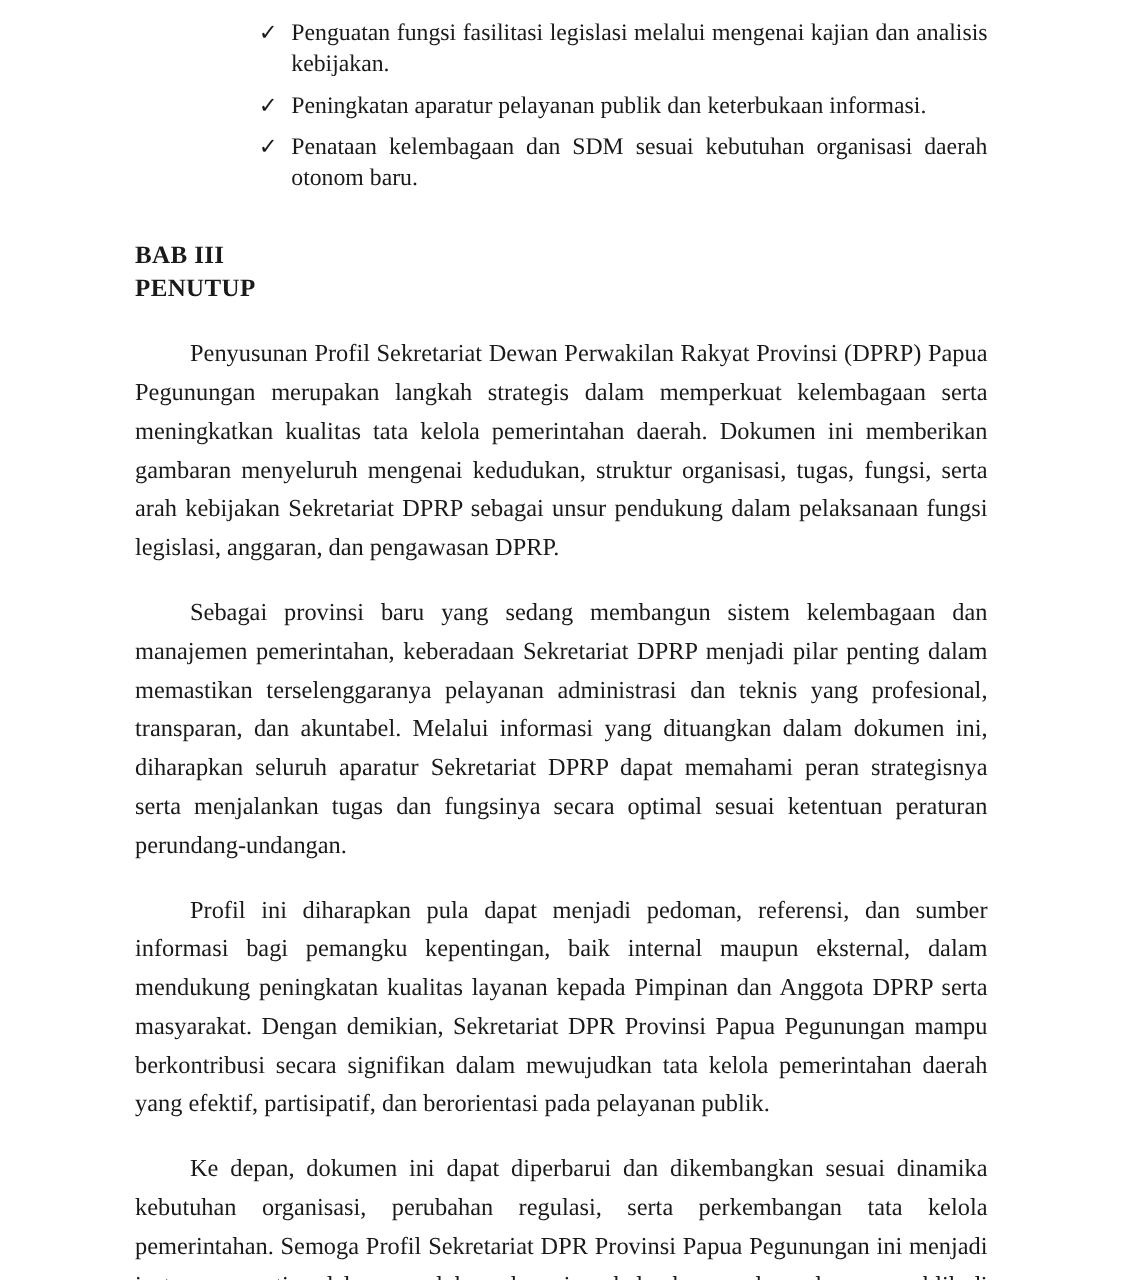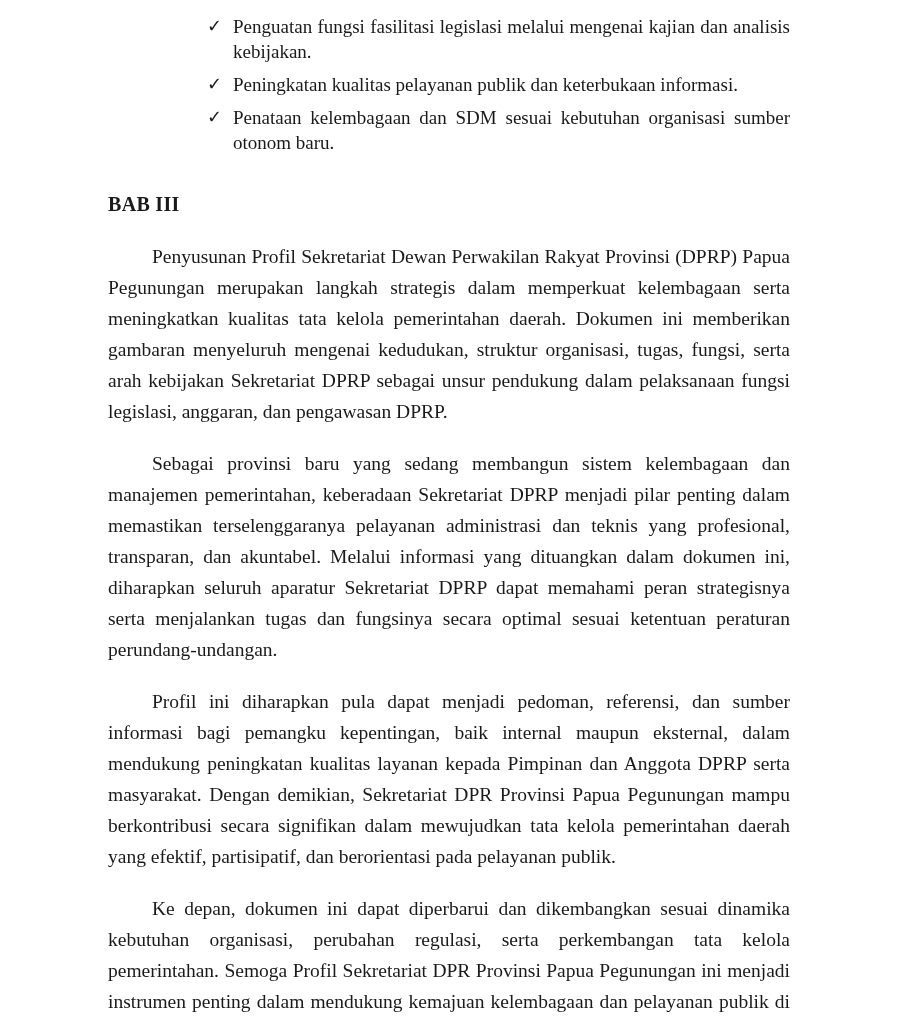--- a/index.html
+++ b/index.html
@@ -63,30 +63,31 @@
 
 <div class="page">
 
   <div class="bullet-list">
     <div class="bullet-item">
       <span class="check-marker">✓</span>
       <span class="bullet-text">Penguatan fungsi fasilitasi legislasi melalui mengenai kajian dan analisis kebijakan.</span>
     </div>
     <div class="bullet-item">
       <span class="check-marker">✓</span>
-      <span class="bullet-text">Peningkatan kualitas pelayanan publik dan keterbukaan informasi.</span>
+      <span class="bullet-text">Peningkatan aparatur pelayanan publik dan keterbukaan informasi.</span>
     </div>
     <div class="bullet-item">
       <span class="check-marker">✓</span>
-      <span class="bullet-text">Penataan kelembagaan dan SDM sesuai kebutuhan organisasi sumber otonom baru.</span>
+      <span class="bullet-text">Penataan kelembagaan dan SDM sesuai kebutuhan organisasi daerah otonom baru.</span>
     </div>
   </div>
 
   <div class="chapter-block">
     <div class="chapter-line">BAB III</div>
+    <div class="chapter-line">PENUTUP</div>
   </div>
 
   <p class="body-paragraph">Penyusunan Profil Sekretariat Dewan Perwakilan Rakyat Provinsi (DPRP) Papua Pegunungan merupakan langkah strategis dalam memperkuat kelembagaan serta meningkatkan kualitas tata kelola pemerintahan daerah. Dokumen ini memberikan gambaran menyeluruh mengenai kedudukan, struktur organisasi, tugas, fungsi, serta arah kebijakan Sekretariat DPRP sebagai unsur pendukung dalam pelaksanaan fungsi legislasi, anggaran, dan pengawasan DPRP.</p>
   <p class="body-paragraph">Sebagai provinsi baru yang sedang membangun sistem kelembagaan dan manajemen pemerintahan, keberadaan Sekretariat DPRP menjadi pilar penting dalam memastikan terselenggaranya pelayanan administrasi dan teknis yang profesional, transparan, dan akuntabel. Melalui informasi yang dituangkan dalam dokumen ini, diharapkan seluruh aparatur Sekretariat DPRP dapat memahami peran strategisnya serta menjalankan tugas dan fungsinya secara optimal sesuai ketentuan peraturan perundang-undangan.</p>
   <p class="body-paragraph">Profil ini diharapkan pula dapat menjadi pedoman, referensi, dan sumber informasi bagi pemangku kepentingan, baik internal maupun eksternal, dalam mendukung peningkatan kualitas layanan kepada Pimpinan dan Anggota DPRP serta masyarakat. Dengan demikian, Sekretariat DPR Provinsi Papua Pegunungan mampu berkontribusi secara signifikan dalam mewujudkan tata kelola pemerintahan daerah yang efektif, partisipatif, dan berorientasi pada pelayanan publik.</p>
   <p class="body-paragraph">Ke depan, dokumen ini dapat diperbarui dan dikembangkan sesuai dinamika kebutuhan organisasi, perubahan regulasi, serta perkembangan tata kelola pemerintahan. Semoga Profil Sekretariat DPR Provinsi Papua Pegunungan ini menjadi instrumen penting dalam mendukung kemajuan kelembagaan dan pelayanan publik di Provinsi Papua Pegunungan.</p>
 
 </div>
 
 </body></html>

